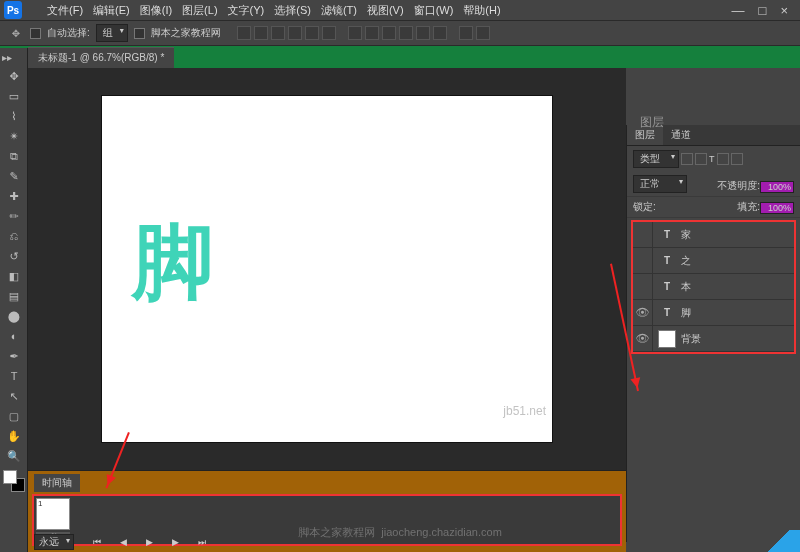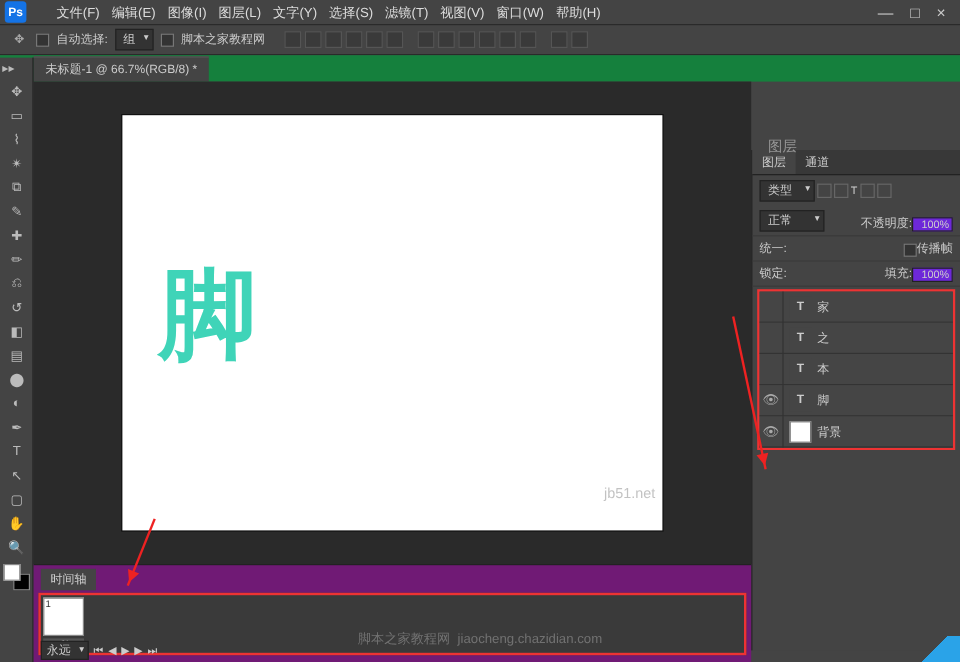--- a/index.html
+++ b/index.html
@@ -26,34 +26,34 @@
 .swatch{width:22px;height:22px;margin:4px auto;position:relative}
 .swatch .fg{position:absolute;width:14px;height:14px;background:#fff;border:1px solid #888;top:0;left:0}
 .swatch .bg{position:absolute;width:14px;height:14px;background:#000;border:1px solid #888;bottom:0;right:0}
 .panels{position:absolute;right:0;top:125px;width:174px;bottom:10px;background:#444;color:#ccc;font-size:10px;border-left:1px solid #222}
 .ptab{display:flex;background:#383838;border-bottom:1px solid #222}
 .ptab span{padding:3px 8px}
 .ptab .on{background:#444}
 .prow{display:flex;align-items:flex-end;padding:3px 6px;gap:0;border-bottom:1px solid #3a3a3a}
 .filterbar{display:flex;gap:2px;padding:4px 6px;align-items:center}
 .filterbar .ic{width:12px;height:12px;border:1px solid #666}
-.num-field{background:#6d28d9;border:1px solid #222;color:#ccc;padding:0 2px;width:34px;font-size:9px;text-align:right}
+.num-field{background:#a21caf;border:1px solid #222;color:#ccc;padding:0 2px;width:34px;font-size:9px;text-align:right}
 .layers{border:2px solid #e33;margin:2px 4px}
 .layer{display:flex;align-items:center;height:26px;border-bottom:1px solid #333;background:#454545}
 .vis{width:20px;height:26px;display:flex;align-items:center;justify-content:center;border-right:1px solid #333;color:#aaa;font-size:11px}
 .thumb{width:18px;height:18px;margin:0 5px;background:#fff;border:1px solid #777;display:flex;align-items:center;justify-content:center;font-size:10px}
 .thumb.t{background:#454545;color:#ccc;font-weight:bold;border:0}
 .lname{flex:1;font-size:10px}
-.timeline{position:absolute;left:28px;right:174px;bottom:0;height:82px;background:#701a75;border-top:1px solid #222}
+.timeline{position:absolute;left:28px;right:174px;bottom:0;height:82px;background:#a16207;border-top:1px solid #222}
 .tl-tab{background:#444;display:inline-block;padding:2px 8px;font-size:10px;color:#ccc;margin:3px 0 0 6px}
 .tl-body{border:2px solid #e33;margin:2px 4px;height:52px;background:#3a3a3a;position:relative}
 .frame{position:absolute;top:2px;left:2px;width:34px;height:32px;background:#fff;border:1px solid #888}
 .frame .fnum{position:absolute;top:0;left:1px;font-size:8px;color:#333}
 .frame-time{position:absolute;top:36px;left:2px;width:34px;background:#555;color:#ddd;font-size:8px;text-align:center}
-.tl-ctrl{position:absolute;bottom:2px;left:6px;display:flex;gap:4px;color:#ccc;font-size:9px;align-items:center}
+.tl-ctrl{position:absolute;bottom:2px;left:6px;display:flex;gap:19px;color:#ccc;font-size:9px;align-items:center}
 .wm{position:absolute;color:rgba(120,120,120,.45);font-size:12px;pointer-events:none}
 .arrow{position:absolute;width:2px;background:#e22;transform-origin:top left}
 .arrow:after{content:"";position:absolute;bottom:-2px;left:-4px;border:5px solid transparent;border-top:10px solid #e22}
 .corner{position:absolute;bottom:0;right:0;width:40px;height:22px;background:linear-gradient(135deg,transparent 48%,#2aa3e8 48%)}
 .footer-wm{position:absolute;bottom:12px;left:0;right:0;text-align:center;color:rgba(150,150,150,.6);font-size:11px}
 .opt-icon{width:16px;height:14px;display:flex;align-items:center;justify-content:center;color:#aaa}
 </style>
 </head>
 <body>
 
@@ -156,28 +156,20 @@
     <span style="font-size:9px">T</span>
     <span class="ic"></span>
     <span class="ic"></span>
   </div>
   <div class="prow">
     <span class="combo" style="width:54px">正常</span>
     <span style="margin-left:auto">不透明度:</span>
     <span class="num-field">100%</span>
   </div>
   <div class="prow">
-    <span>统一:</span>
-    <span class="ic"></span>
-    <span class="ic"></span>
-    <span class="ic"></span>
-    <span class="chk" style="margin-left:auto"></span>
-    <span>传播帧</span>
-  </div>
-  <div class="prow">
     <span>锁定:</span>
     <span class="ic"></span>
     <span class="ic"></span>
     <span class="ic"></span>
     <span class="ic"></span>
     <span style="margin-left:auto">填充:</span>
     <span class="num-field">100%</span>
   </div>
   <div class="layers" id="layers-list">
       <div class="layer">

